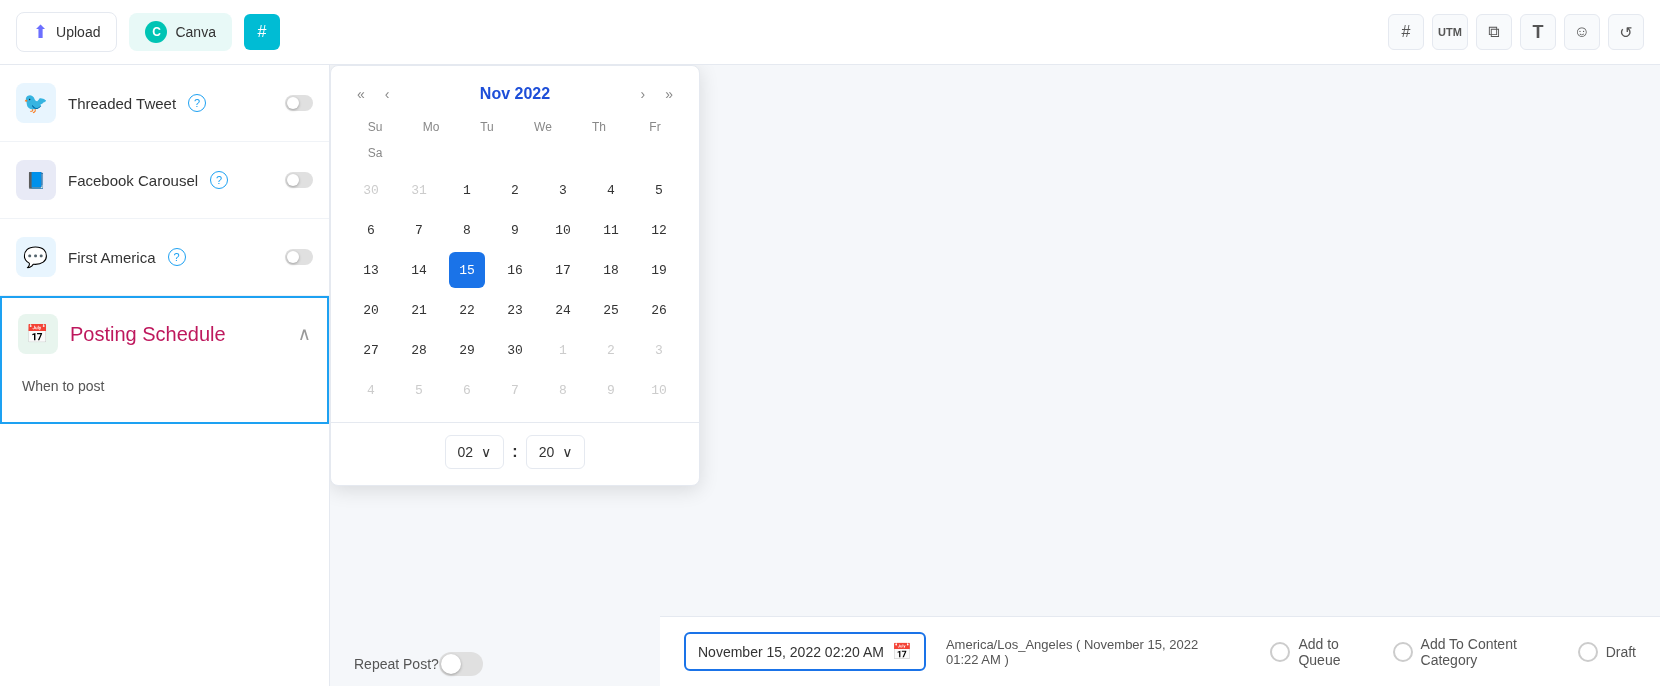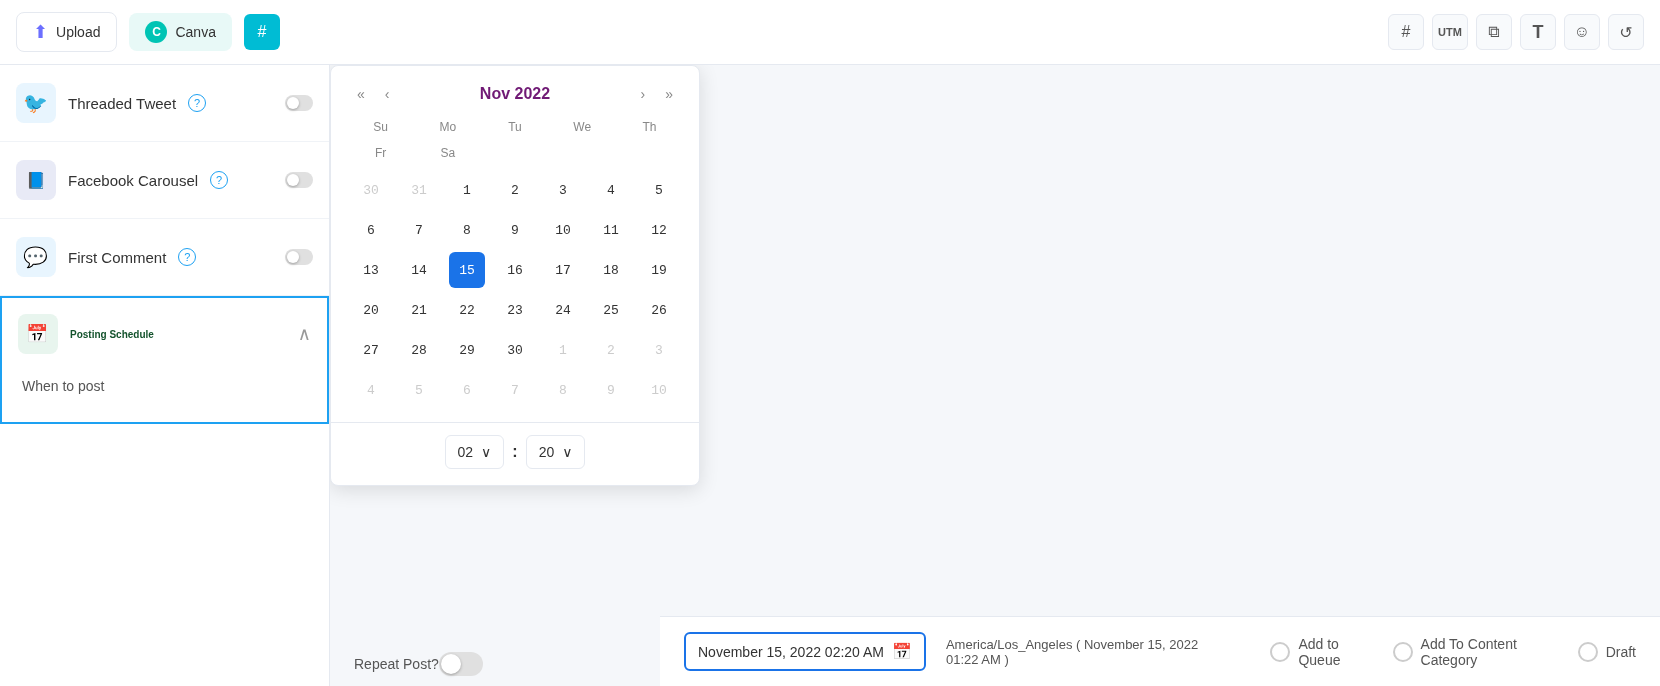--- a/index.html
+++ b/index.html
@@ -180,23 +180,23 @@
       height: 40px;
       border-radius: 8px;
       background: #e8f5ee;
       display: flex;
       align-items: center;
       justify-content: center;
       color: #2ecc71;
       font-size: 18px;
     }
     .posting-schedule-title {
-      font-size: 10px;
-      font-weight: 700;
-      color: #14532d;
+      font-size: 20px;
+      font-weight: 400;
+      color: #be185d;
     }
     .posting-schedule-chevron {
       margin-left: auto;
       font-size: 18px;
       color: #999;
     }
 
     
     .main-content {
       position: absolute;
@@ -232,30 +232,30 @@
       cursor: pointer;
       color: #888;
       font-size: 14px;
       padding: 4px 6px;
       border-radius: 4px;
       user-select: none;
     }
     .cal-month-year {
       font-size: 16px;
       font-weight: 600;
-      color: #701a75;
+      color: #1d4ed8;
       flex: 1;
       text-align: center;
     }
     .calendar-grid {
       padding: 0 16px;
     }
     .cal-day-headers {
       display: grid;
-      grid-template-columns: repeat(5, 1fr);
+      grid-template-columns: repeat(6, 1fr);
       text-align: center;
       margin-bottom: 4px;
     }
     .cal-day-header {
       font-size: 12px;
       color: #888;
       font-weight: 500;
       padding: 6px 0;
     }
     .cal-days {
@@ -461,21 +461,21 @@
 
   <div class="sidebar-item">
     <div class="sidebar-item-icon icon-facebook" style="font-size:16px;">📘</div>
     <span class="sidebar-item-label">Facebook Carousel</span>
     <div class="sidebar-item-help">?</div>
     <div class="sidebar-toggle"></div>
   </div>
 
   <div class="sidebar-item">
     <div class="sidebar-item-icon icon-comment">💬</div>
-    <span class="sidebar-item-label">First Comment</span>
+    <span class="sidebar-item-label">First America</span>
     <div class="sidebar-item-help">?</div>
     <div class="sidebar-toggle"></div>
   </div>
 
   <div class="posting-schedule">
     <div class="posting-schedule-header">
       <div class="posting-schedule-icon">📅</div>
       <span class="posting-schedule-title">Posting Schedule</span>
       <span class="posting-schedule-chevron">∧</span>
     </div>

